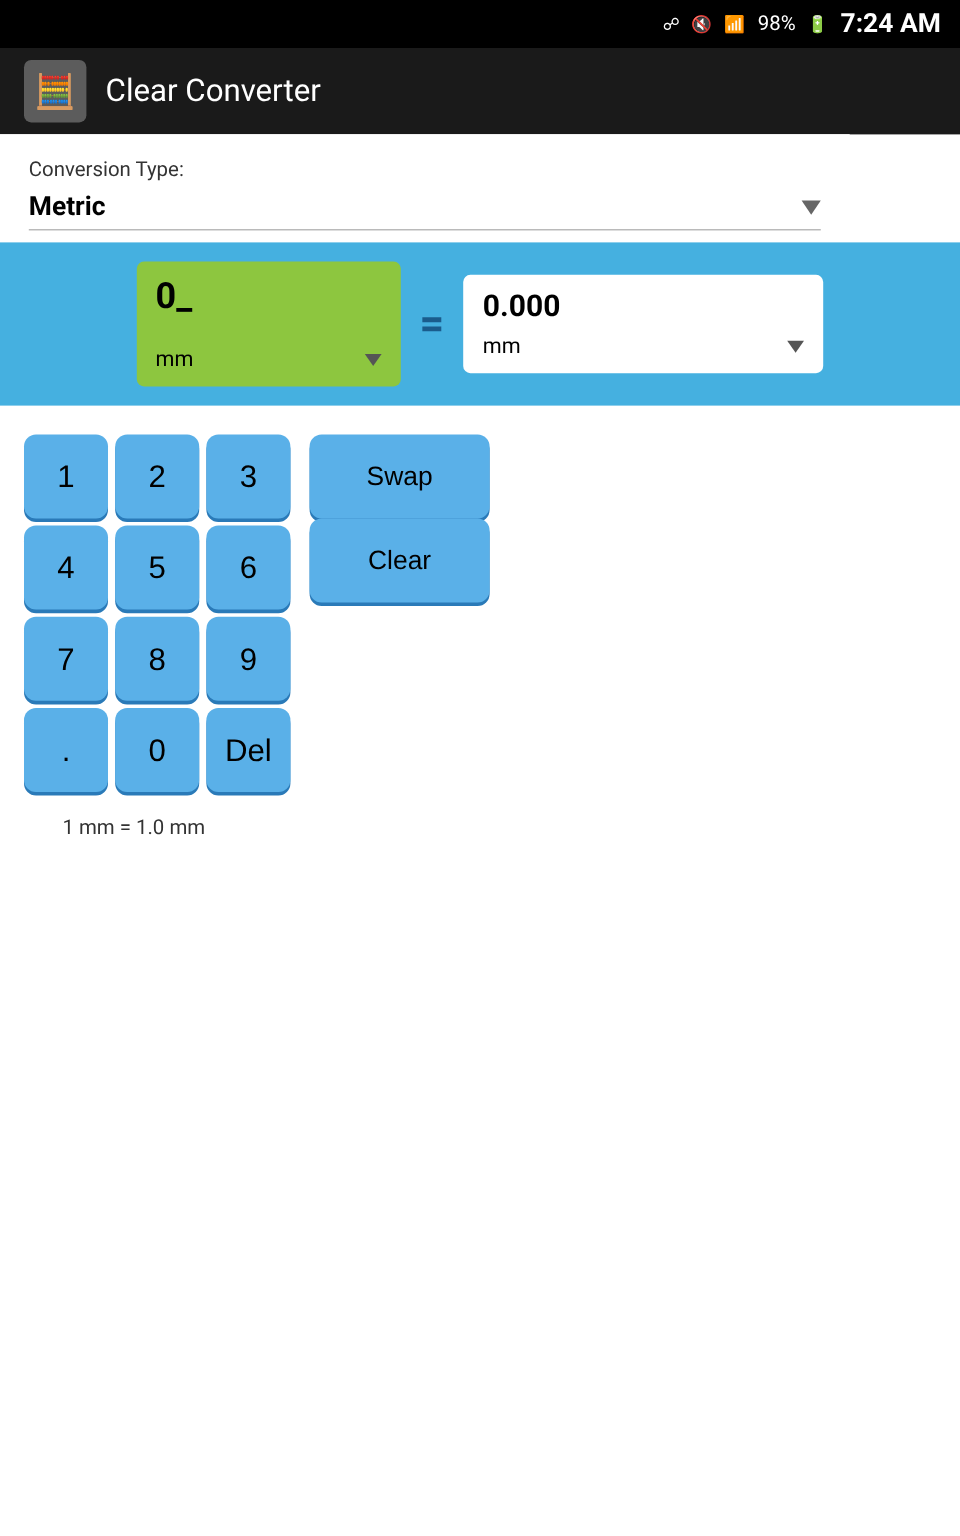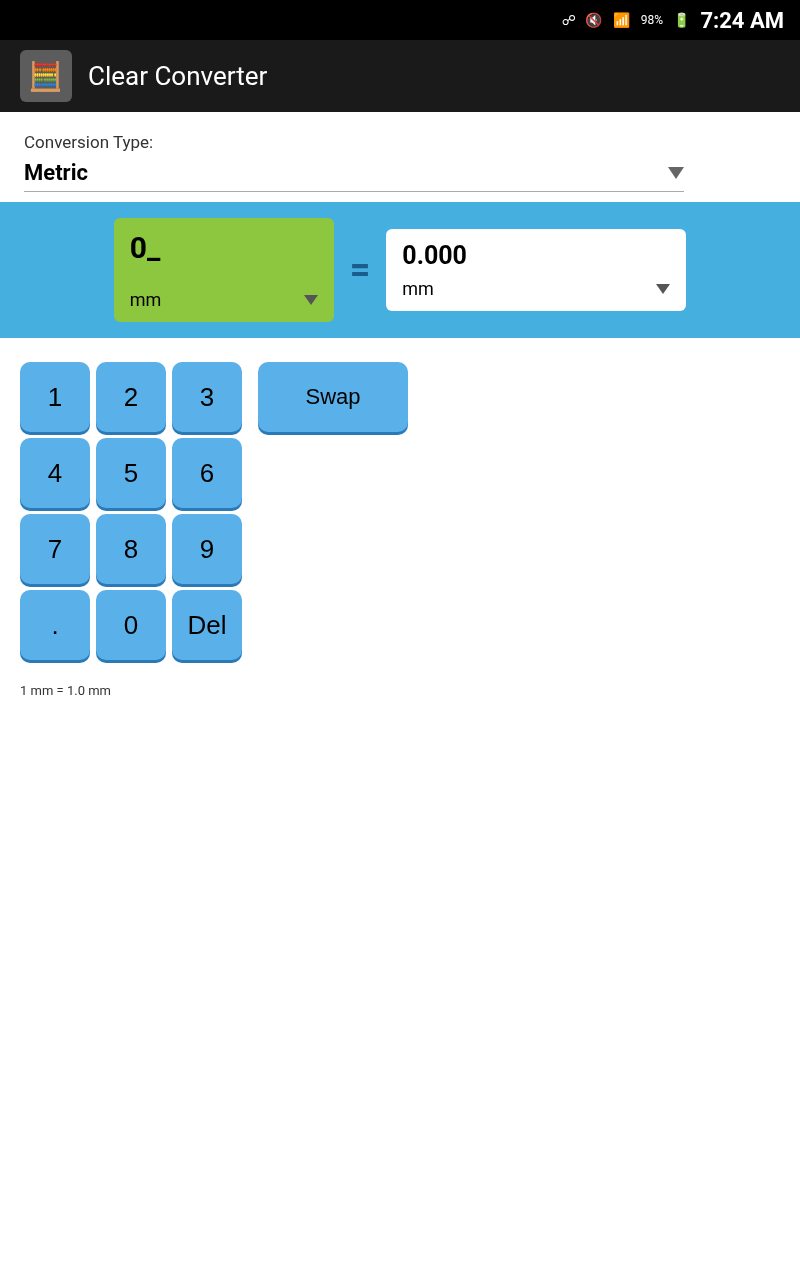--- a/index.html
+++ b/index.html
@@ -26,21 +26,21 @@
       color: #fff;
       font-size: 14px;
     }
     #status-time {
       color: #fff;
       font-size: 22px;
       font-weight: bold;
     }
     #battery-text {
       color: #fff;
-      font-size: 12px;
+      font-size: 17px;
     }
 
     
     #app-header {
       width: 800px;
       height: 72px;
       background: #1a1a1a;
       display: flex;
       align-items: center;
       padding: 0 20px;
@@ -222,22 +222,23 @@
       align-items: center;
       justify-content: center;
       box-shadow: 0 3px 0 #2a7ab8;
     }
 
     
     #conversion-info {
       padding: 4px 20px 20px 20px;
     }
     #conversion-formula {
-      font-size: 13px;
+      font-size: 17px;
       color: #333;
+      margin-left: 32px;
     }
   </style>
 </head>
 <body>
 
 <div id="status-bar">
   <span class="status-icon">☍</span>
   <span class="status-icon">🔇</span>
   <span class="status-icon">📶</span>
   <span id="battery-text" class="status-icon">98%</span>
@@ -290,20 +291,21 @@
         <button class="num-btn">6</button>
         <button class="num-btn">7</button>
         <button class="num-btn">8</button>
         <button class="num-btn">9</button>
         <button class="num-btn">.</button>
         <button class="num-btn">0</button>
         <button class="num-btn">Del</button>
       </div>
     <div id="action-btns">
       <button class="action-btn">Swap</button>
+      <button class="action-btn">Clear</button>
     </div>
   </div>
 
   <div id="conversion-info">
     <span id="conversion-formula">1 mm = 1.0 mm</span>
   </div>
 
 </div>
 
 </body></html>

